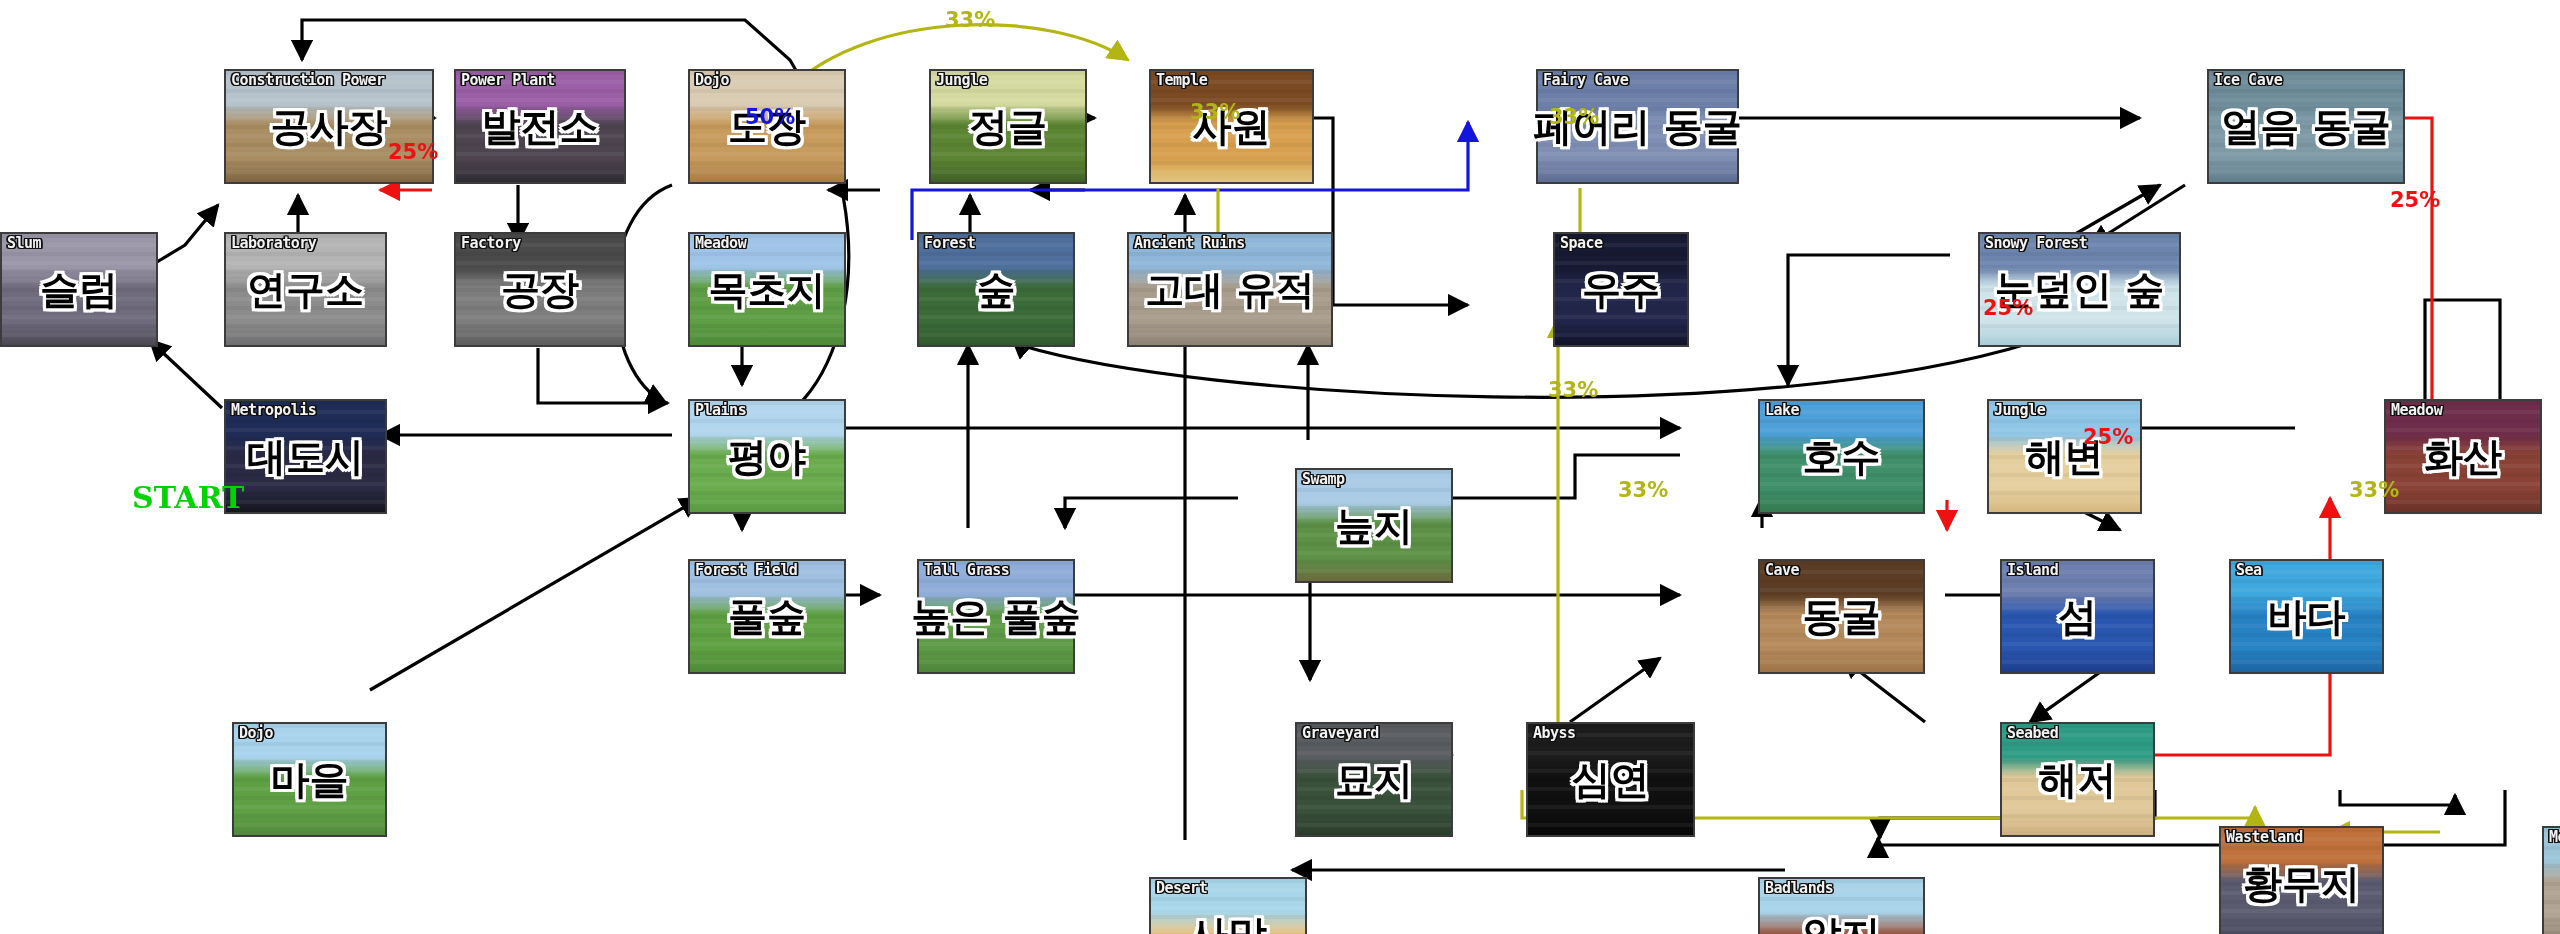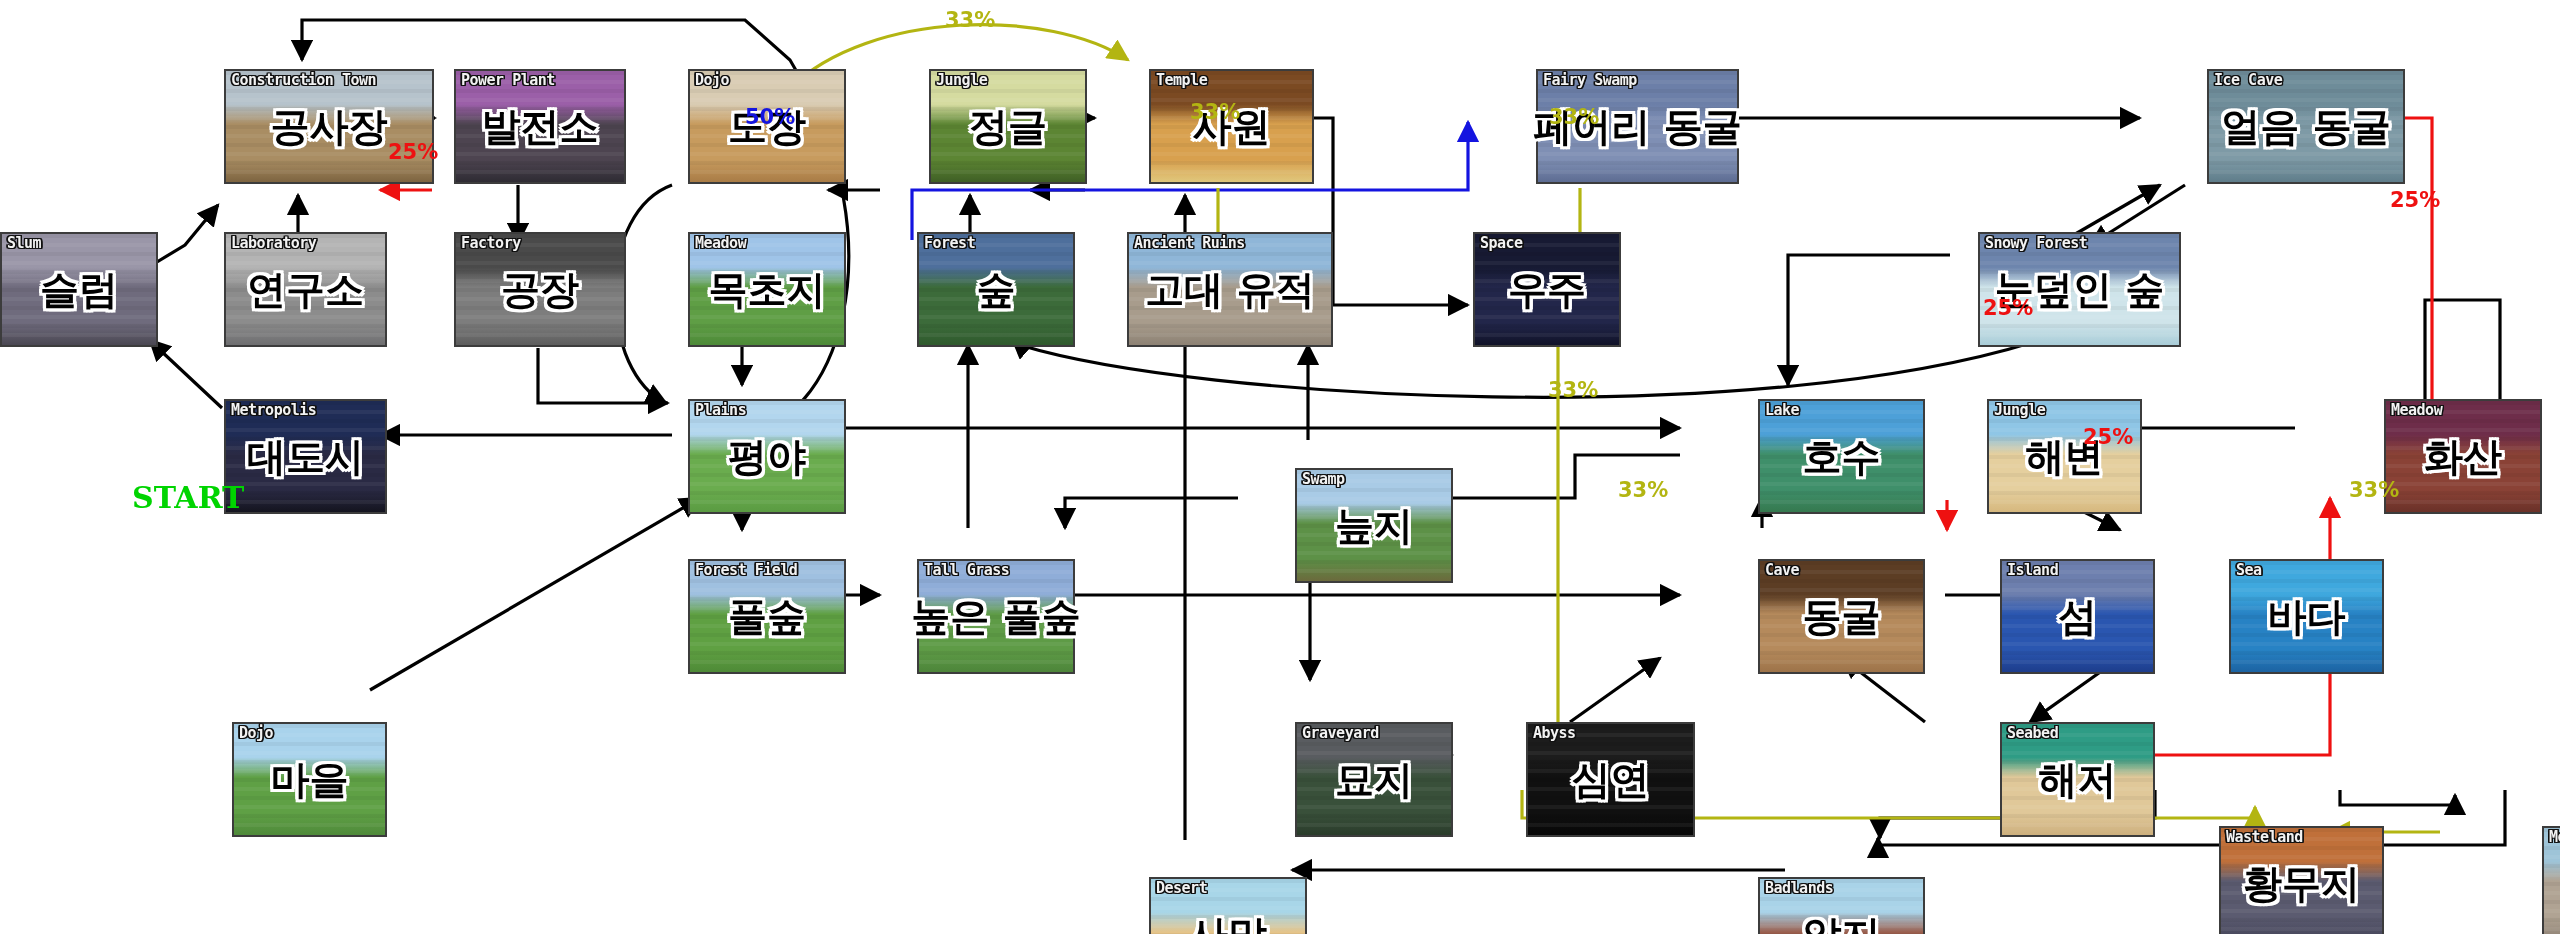--- a/index.html
+++ b/index.html
@@ -202,21 +202,21 @@
           <div class="strip" style="top: 27px; background: rgba(255, 255, 255, 0.1);"></div>
           <div class="strip" style="top: 36px; background: rgba(0, 0, 0, 0.08);"></div>
           <div class="strip" style="top: 45px; background: rgba(255, 255, 255, 0.1);"></div>
           <div class="strip" style="top: 54px; background: rgba(0, 0, 0, 0.08);"></div>
           <div class="strip" style="top: 63px; background: rgba(255, 255, 255, 0.1);"></div>
           <div class="strip" style="top: 72px; background: rgba(0, 0, 0, 0.08);"></div>
           <div class="strip" style="top: 81px; background: rgba(255, 255, 255, 0.1);"></div>
           <div class="strip" style="top: 90px; background: rgba(0, 0, 0, 0.08);"></div>
           <div class="strip" style="top: 99px; background: rgba(255, 255, 255, 0.1);"></div>
         </div>
-        <div class="eng">Construction Town</div>
+        <div class="eng">Construction Power</div>
         <div class="kor">공사장</div>
       </div>
       <div class="node" style="left: 454px; top: 69px; width: 172px; height: 115px;">
         <div class="bg" style="background: linear-gradient(rgb(155, 95, 168) 0%, rgb(155, 95, 168) 30%, rgb(77, 68, 80) 48%, rgb(77, 68, 80) 80%, rgb(46, 43, 51) 100%);">
           <div class="strip" style="top: 0px; background: rgba(0, 0, 0, 0.08);"></div>
           <div class="strip" style="top: 9px; background: rgba(255, 255, 255, 0.1);"></div>
           <div class="strip" style="top: 18px; background: rgba(0, 0, 0, 0.08);"></div>
           <div class="strip" style="top: 27px; background: rgba(255, 255, 255, 0.1);"></div>
           <div class="strip" style="top: 36px; background: rgba(0, 0, 0, 0.08);"></div>
           <div class="strip" style="top: 45px; background: rgba(255, 255, 255, 0.1);"></div>
@@ -521,24 +521,24 @@
           <div class="strip" style="top: 27px; background: rgba(255, 255, 255, 0.1);"></div>
           <div class="strip" style="top: 36px; background: rgba(0, 0, 0, 0.08);"></div>
           <div class="strip" style="top: 45px; background: rgba(255, 255, 255, 0.1);"></div>
           <div class="strip" style="top: 54px; background: rgba(0, 0, 0, 0.08);"></div>
           <div class="strip" style="top: 63px; background: rgba(255, 255, 255, 0.1);"></div>
           <div class="strip" style="top: 72px; background: rgba(0, 0, 0, 0.08);"></div>
           <div class="strip" style="top: 81px; background: rgba(255, 255, 255, 0.1);"></div>
           <div class="strip" style="top: 90px; background: rgba(0, 0, 0, 0.08);"></div>
           <div class="strip" style="top: 99px; background: rgba(255, 255, 255, 0.1);"></div>
         </div>
-        <div class="eng">Fairy Swamp</div>
+        <div class="eng">Fairy Cave</div>
         <div class="kor">페어리 동굴</div>
       </div>
-      <div class="node" style="left: 1473px; top: 232px; width: 148px; height: 115px;">
+      <div class="node" style="left: 1553px; top: 232px; width: 136px; height: 115px;">
         <div class="bg" style="background: linear-gradient(rgb(23, 26, 51) 0%, rgb(23, 26, 51) 30%, rgb(34, 38, 74) 48%, rgb(34, 38, 74) 80%, rgb(16, 18, 40) 100%);">
           <div class="strip" style="top: 0px; background: rgba(0, 0, 0, 0.08);"></div>
           <div class="strip" style="top: 9px; background: rgba(255, 255, 255, 0.1);"></div>
           <div class="strip" style="top: 18px; background: rgba(0, 0, 0, 0.08);"></div>
           <div class="strip" style="top: 27px; background: rgba(255, 255, 255, 0.1);"></div>
           <div class="strip" style="top: 36px; background: rgba(0, 0, 0, 0.08);"></div>
           <div class="strip" style="top: 45px; background: rgba(255, 255, 255, 0.1);"></div>
           <div class="strip" style="top: 54px; background: rgba(0, 0, 0, 0.08);"></div>
           <div class="strip" style="top: 63px; background: rgba(255, 255, 255, 0.1);"></div>
           <div class="strip" style="top: 72px; background: rgba(0, 0, 0, 0.08);"></div>

